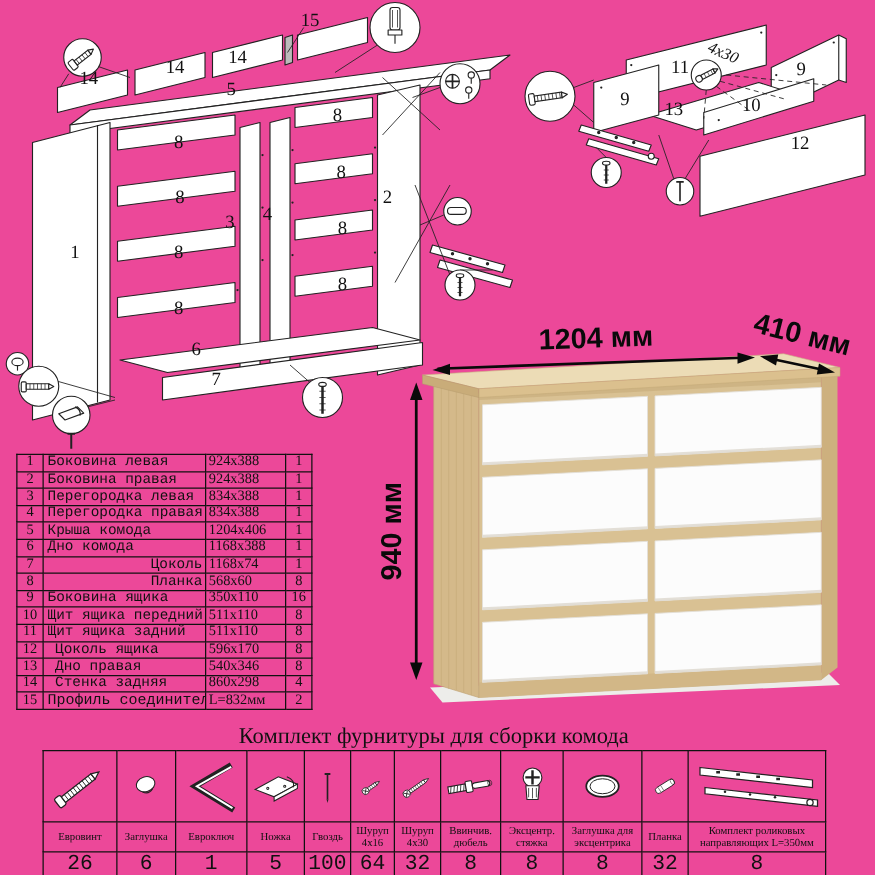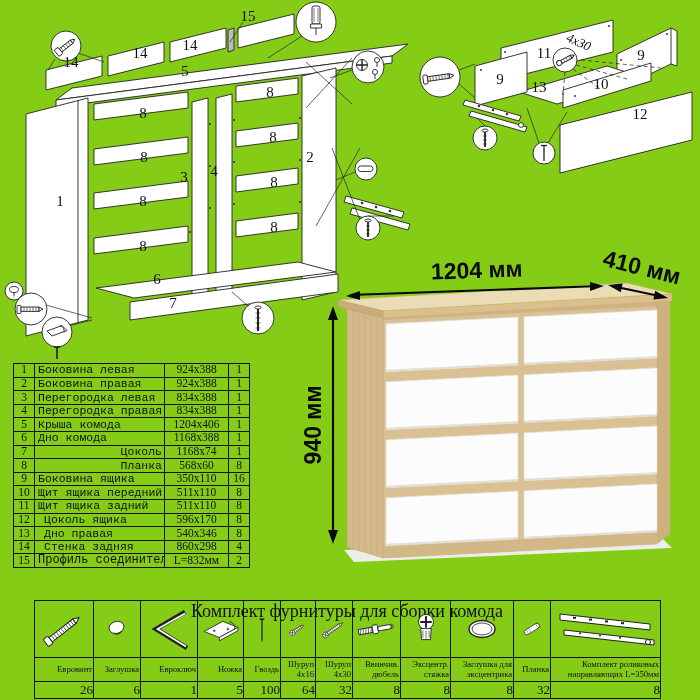--- a/index.html
+++ b/index.html
@@ -1,47 +1,47 @@
 <!DOCTYPE html>
 <html><head>
 <meta charset="utf-8">
 <style>
   html,body{margin:0;padding:0;background:#fff;}
-  .page{position:relative;width:700px;height:700px;background:#84cc16;overflow:hidden;
+  .page{position:relative;width:700px;height:700px;background:#ec4899;overflow:hidden;
         font-family:"Liberation Serif",serif;color:#111;}
   svg{display:block;}
   svg text{font-family:"Liberation Serif",serif;fill:#111;}
   .part-num{font-size:15px;}
   .screw-size{font-size:13px;font-style:italic;}
   .dim-label{font-family:"Liberation Sans",sans-serif;font-weight:bold;font-size:23px;fill:#0a0a0a;}
 
   .carcass-svg{position:absolute;left:0;top:0;}
   .drawer-svg{position:absolute;left:415px;top:0;}
   .dresser-svg{position:absolute;left:300px;top:248px;}
 
   table{border-collapse:collapse;table-layout:fixed;}
   td{border:1px solid #111;overflow:hidden;}
 
   .parts-table{position:absolute;left:13px;top:363px;width:236px;font-size:11.5px;line-height:1.02;}
   .parts-table td{height:12.6px;padding:0 2px;white-space:nowrap;}
   .parts-table .c-num{text-align:center;padding:0;}
-  .parts-table .c-size{text-align:center;}
+  .parts-table .c-size{text-align:left;}
   .parts-table .c-qty{text-align:center;padding:0;}
   .parts-table .c-name{padding-left:3px;font-family:Liberation Mono, monospace;}
   .parts-table .ind1{padding-left:20px;text-align:right;}
   .parts-table .ind2{padding-left:9px;}
   .parts-table .cond{font-size:12px;}
 
   .hw-title{position:absolute;left:34px;top:578px;width:626px;text-align:center;
-            font-size:18px;white-space:nowrap;margin-top:23px;}
+            font-size:18px;white-space:nowrap;}
   .hw-table{position:absolute;left:34px;top:600px;width:626px;}
-  .hw-table td{text-align:right;vertical-align:middle;padding:0;}
+  .hw-table td{text-align:center;vertical-align:middle;padding:0;}
   .hw-icon-row td{height:56px;}
   .hw-name-row td{height:23px;font-size:8.6px;line-height:1.07;padding:0 1px;}
-  .hw-qty-row td{height:16px;font-size:13px;}
+  .hw-qty-row td{height:16px;font-size:17px;font-family:Liberation Mono, monospace;}
   .hw-table svg{margin:0 auto;}
 </style>
 </head>
 <body>
 
 <div class="page">
 
   <svg class="carcass-svg" width="435" height="360" viewBox="0 0 435 360">
     <g stroke="#222" stroke-width="0.9" fill="#fff" stroke-linejoin="round">
 

